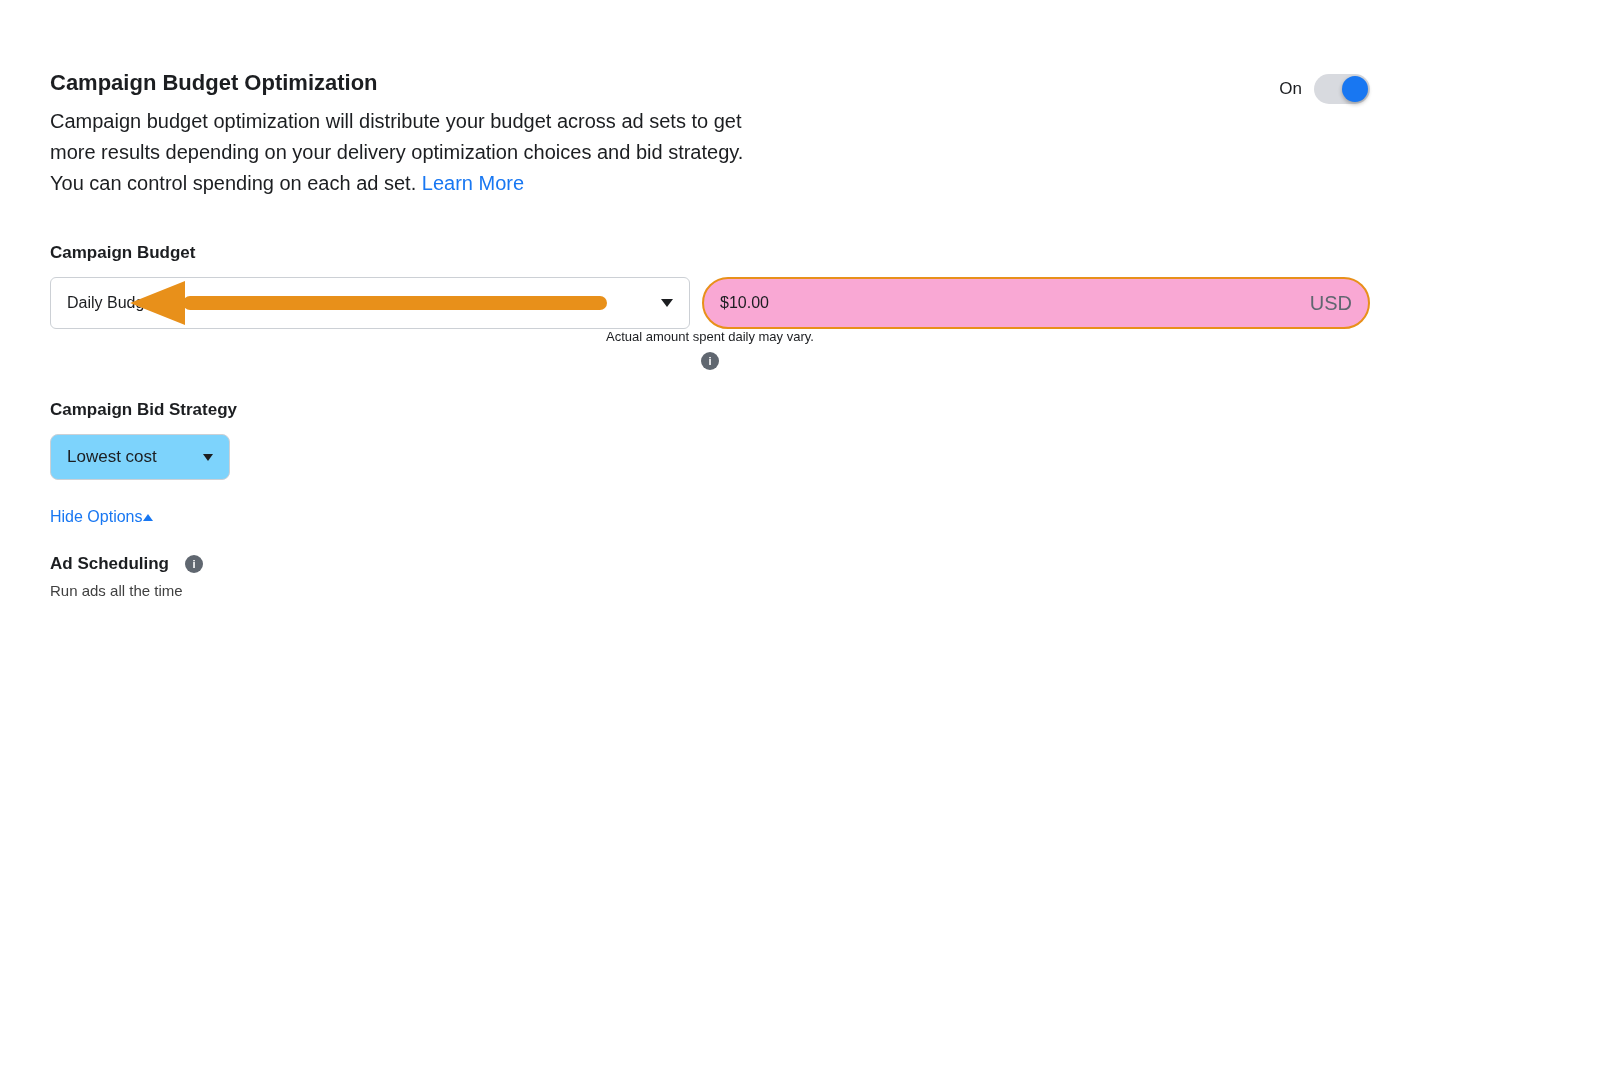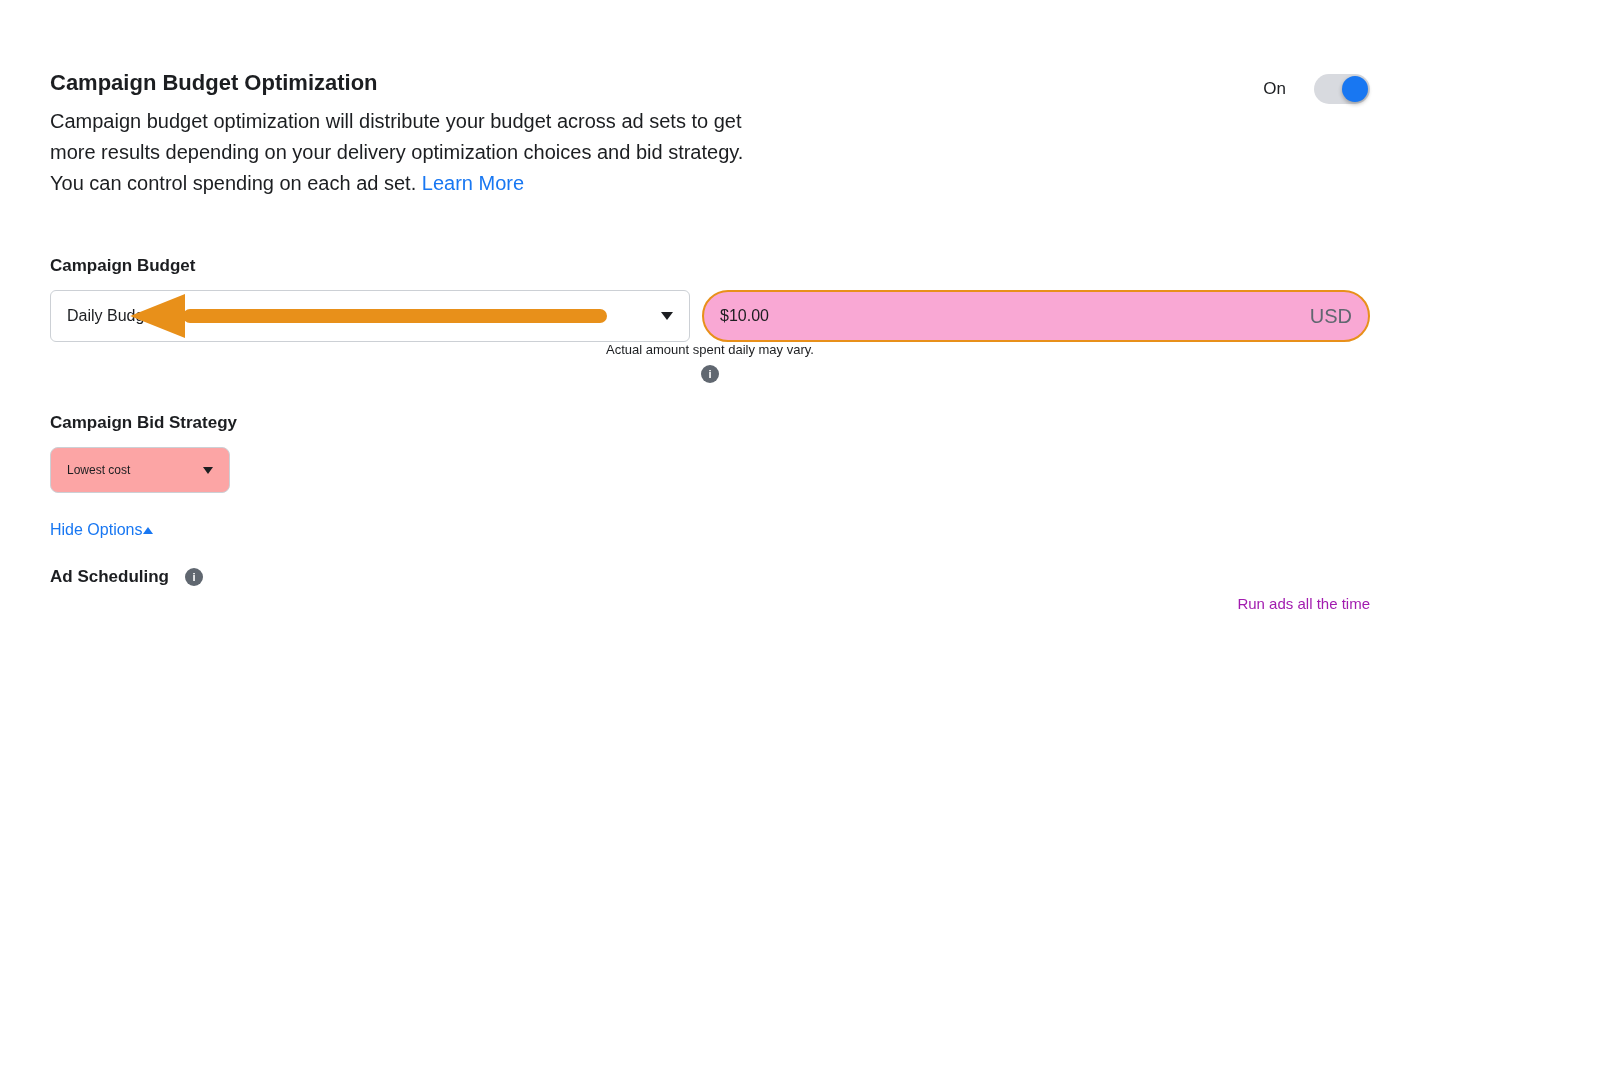--- a/index.html
+++ b/index.html
@@ -21,21 +21,21 @@
     .page-container {
       max-width: 1320px;
       padding: 30px 0;
     }
 
     
     .header-row {
       display: flex;
       justify-content: space-between;
       align-items: flex-start;
-      margin-bottom: 21px;
+      margin-bottom: 8px;
     }
 
     .title-area {
       flex: 1;
     }
 
     .main-title {
       font-size: 22px;
       font-weight: 700;
       color: #1c1e21;
@@ -52,21 +52,21 @@
     .learn-more-link {
       color: #1877f2;
       text-decoration: none;
       cursor: pointer;
     }
 
     
     .toggle-section {
       display: flex;
       align-items: center;
-      gap: 28px;
+      gap: 12px;
       margin-top: 4px;
     }
 
     .toggle-label {
       font-size: 17px;
       color: #1c1e21;
       font-weight: 400;
     }
 
     .toggle-switch {
@@ -192,23 +192,23 @@
     
     .bid-strategy-section {
       margin-bottom: 28px;
     }
 
     .bid-strategy-dropdown {
       width: 180px;
       height: 46px;
       border: 1.5px solid #ccd0d5;
       border-radius: 8px;
-      background: #fca5a5;
+      background: #7dd3fc;
       padding: 0 16px;
-      font-size: 12px;
+      font-size: 17px;
       color: #1c1e21;
       display: flex;
       align-items: center;
       justify-content: space-between;
       cursor: pointer;
     }
 
     .bid-dropdown-arrow {
       width: 0;
       height: 0;
@@ -255,22 +255,21 @@
       align-items: center;
       justify-content: center;
       color: white;
       font-size: 11px;
       font-weight: 700;
       flex-shrink: 0;
     }
 
     .scheduling-desc {
       font-size: 15px;
-      color: #a21caf;
-      text-align: right;
+      color: #404040;
     }
 
     
     .annotation-wrapper {
       position: relative;
       display: flex;
       gap: 12px;
       align-items: center;
     }
 

